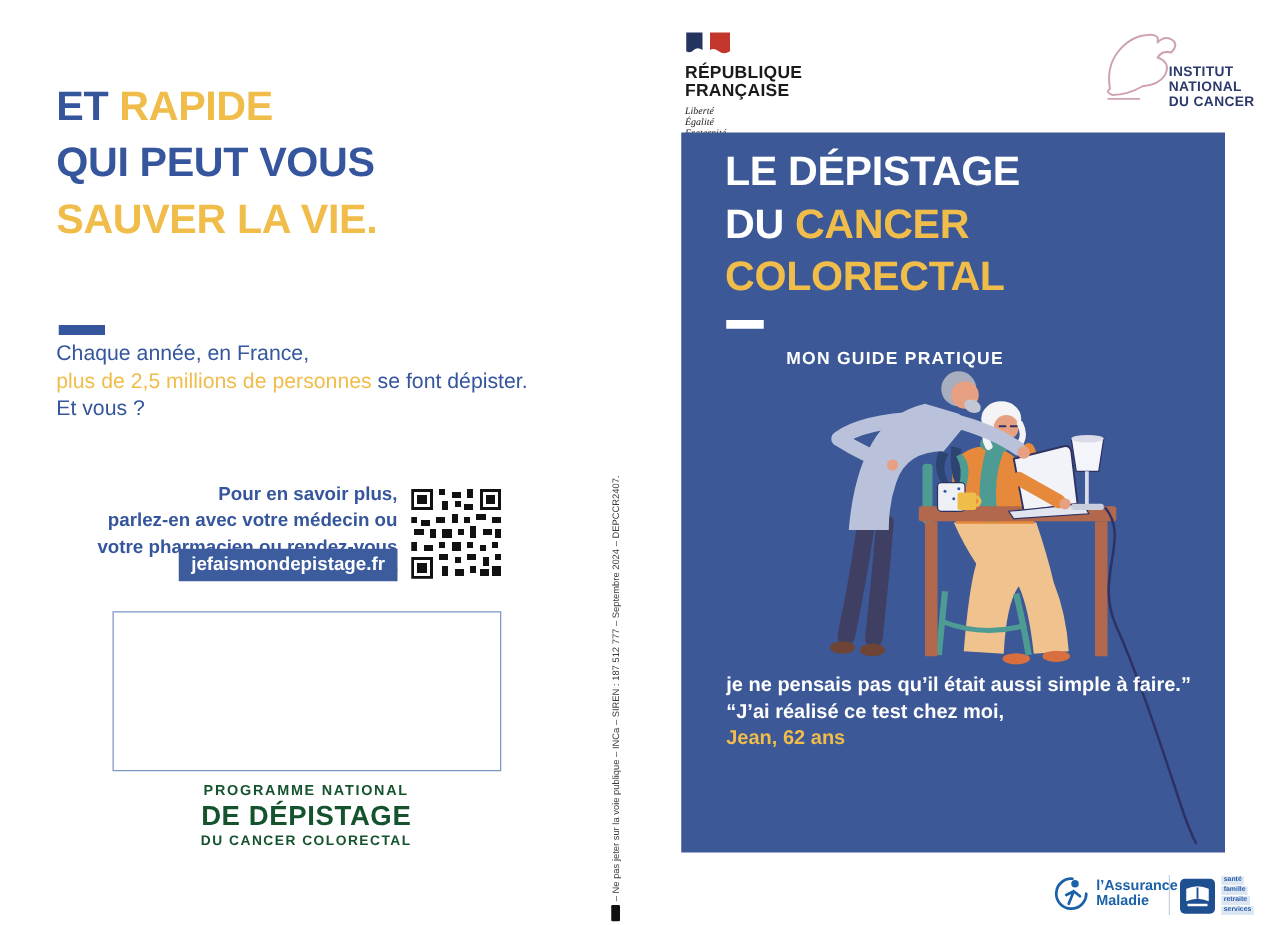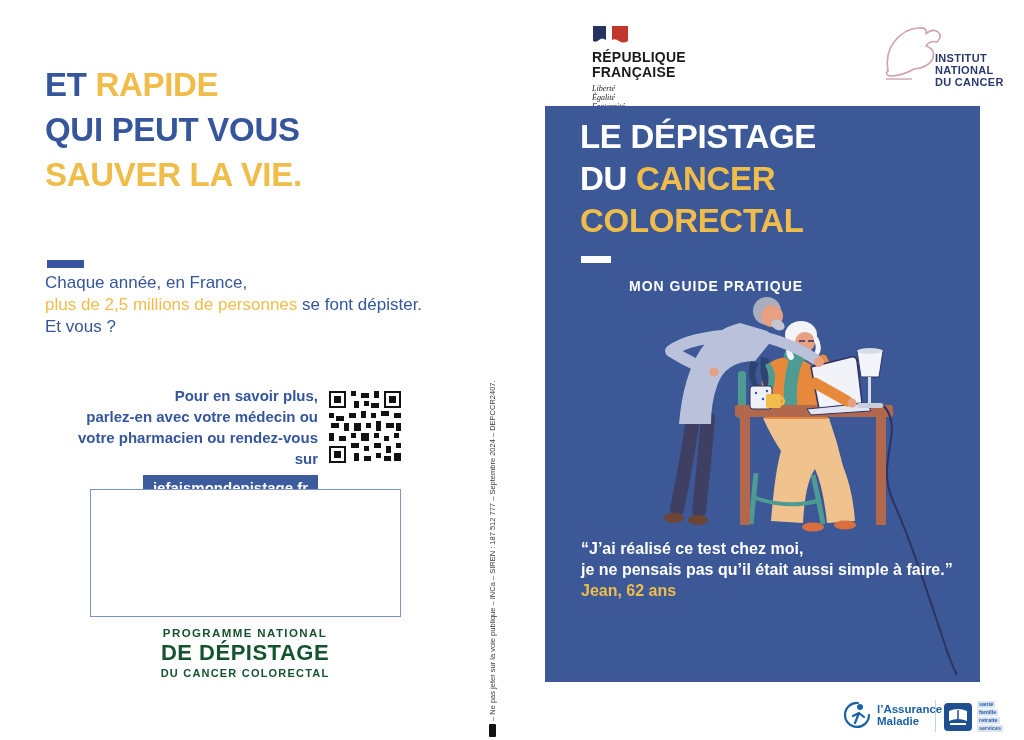--- a/index.html
+++ b/index.html
@@ -10,38 +10,38 @@
   }
   .abs{position:absolute;}
 
   
   .headline{left:45px;top:62px;font-size:33px;font-weight:800;line-height:45px;letter-spacing:-.3px;}
   .c-blue{color:#35569C;}
   .c-yellow{color:#F0BD4B;}
   .dash-blue{left:47px;top:260px;width:37px;height:8px;background:#35569C;}
   .intro{left:45px;top:272px;font-size:17px;font-weight:400;line-height:22px;color:#35569C;}
   .info-text{left:60px;top:385px;width:258px;text-align:right;font-size:15px;font-weight:700;line-height:21px;color:#35569C;}
-  .url-box{top:439px;right:706px;background:#3D5C9E;color:#fff;font-size:15px;font-weight:700;padding:4px 10px 5px;margin-top:36px;}
+  .url-box{top:439px;right:706px;background:#3D5C9E;color:#fff;font-size:15px;font-weight:700;padding:4px 10px 5px;}
   .qr{left:329px;top:391px;width:72px;height:72px;}
   .address-box{left:90px;top:489px;width:309px;height:126px;border:1px solid #7D95C4;background:#fff;}
   .program{left:110px;top:627px;width:270px;text-align:center;color:#14532d;}
   .program .p1{font-size:11.5px;font-weight:700;letter-spacing:1.4px;}
   .program .p2{font-size:22px;font-weight:800;letter-spacing:.5px;margin-top:1px;}
   .program .p3{font-size:11px;font-weight:700;letter-spacing:1.2px;margin-top:1px;}
 
   
   .spine{
     left:485px;top:737px;transform:rotate(-90deg);transform-origin:0 0;
     width:347px;height:14px;font-size:7.5px;color:#3a3a3a;white-space:nowrap;
     display:flex;align-items:center;gap:3px;
   }
   .spine-mark{display:inline-block;width:13px;height:7px;background:#111;border-radius:1px;flex:0 0 auto;}
 
   
-  .rf-block{left:548px;top:24px;color:#1a1a1a;margin-left:44px;}
+  .rf-block{left:548px;top:24px;color:#1a1a1a;}
   .rf-flag{width:38px;height:23px;display:block;}
   .rf-name{font-size:14px;font-weight:800;line-height:15px;letter-spacing:.2px;margin-top:3px;}
   .rf-motto{font-family:"Liberation Serif",serif;font-style:italic;font-size:8px;line-height:9px;margin-top:4px;color:#222;}
   .inca-block{left:882px;top:20px;width:140px;height:70px;}
   .inca-sketch{position:absolute;left:0;top:4px;}
   .inca-text{position:absolute;left:53px;top:32px;font-size:11px;font-weight:800;line-height:12px;color:#2B3A6B;letter-spacing:.3px;}
 
   
   .panel{left:545px;top:106px;width:435px;height:576px;background:#3C5896;}
   .panel-title{position:absolute;left:35px;top:10px;font-size:33px;font-weight:800;line-height:42px;letter-spacing:-.3px;color:#fff;}
@@ -265,22 +265,22 @@
 
     <path d="M240,92 Q258,102 272,110" stroke="#E6893B" stroke-width="11" fill="none" stroke-linecap="round"></path>
     <circle cx="277" cy="112" r="4.5" fill="#E8A083"></circle>
 
     <path d="M190,46 Q220,54 240,68" stroke="#B9C2DA" stroke-width="11" fill="none" stroke-linecap="round"></path>
     <circle cx="244" cy="71" r="5" fill="#E8A083"></circle>
   </svg>
 
   <div class="quotes">
     <div class="quote">
+      <div>je ne pensais pas qu’il était aussi simple à faire.”</div>
       <div>“J’ai réalisé ce test chez moi,</div>
-      <div>je ne pensais pas qu’il était aussi simple à faire.”</div>
       <div class="author">Jean, 62 ans</div>
     </div>
   </div>
 </div>
 
 <div class="abs am-logo">
   <svg width="30" height="32" viewBox="0 0 30 32">
     <path d="M26,16 A12,12 0 1 1 15,4" fill="none" stroke="#1B61A8" stroke-width="2.2" stroke-linecap="round"></path>
     <circle cx="17" cy="8" r="3" fill="#1B61A8"></circle>
     <path d="M12,24 L16,14 L21,18 M16,14 L10,17" stroke="#1B61A8" stroke-width="2.2" fill="none" stroke-linecap="round" stroke-linejoin="round"></path>

